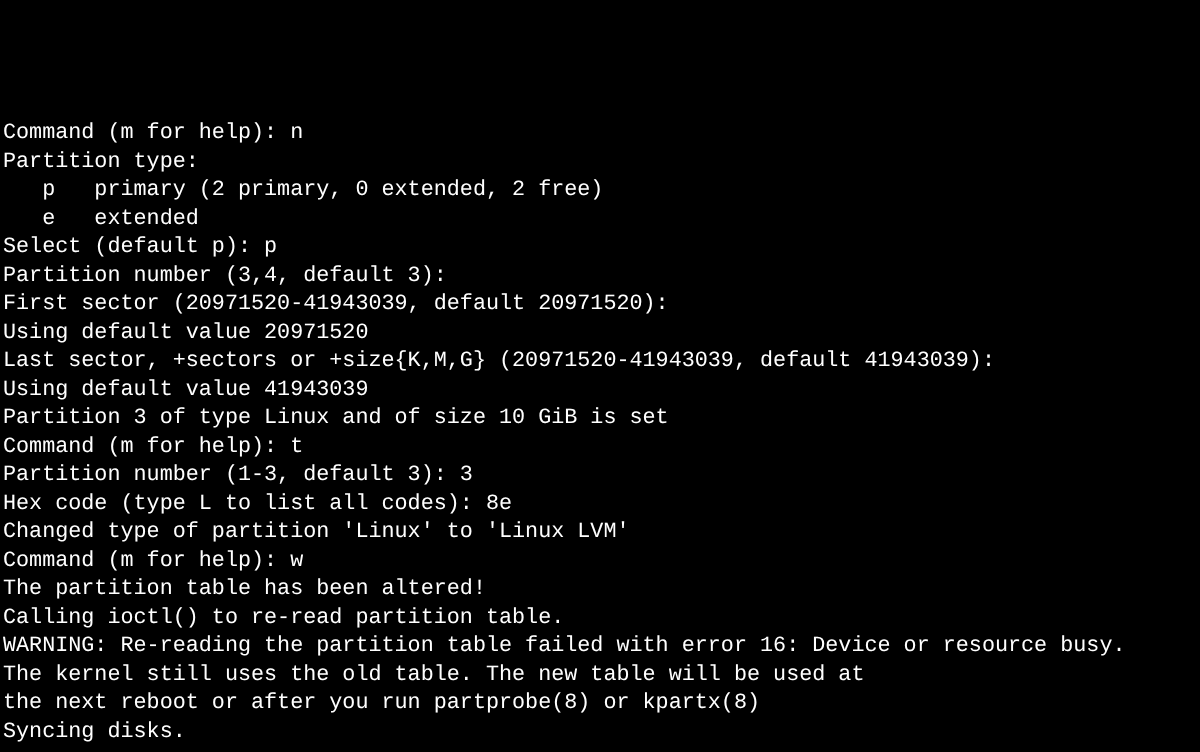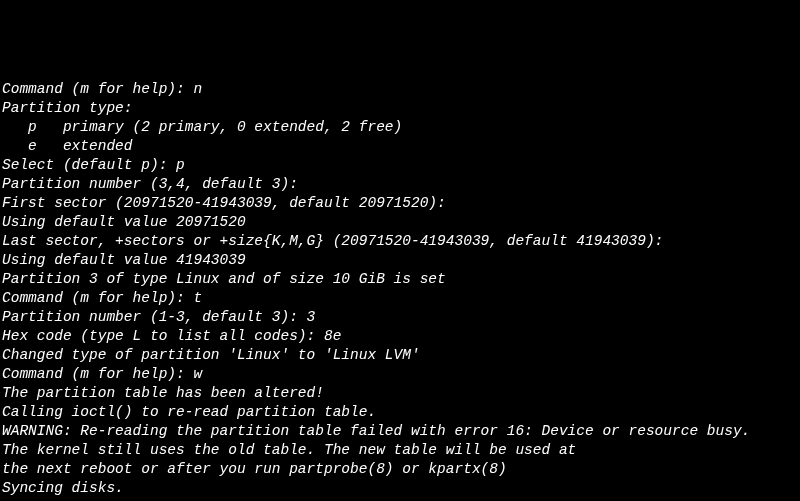--- a/index.html
+++ b/index.html
@@ -1,19 +1,18 @@
 <!DOCTYPE html>
 <html><head>
   <meta charset="utf-8">
   <style>
     * {
       margin: 0;
       padding: 0;
       box-sizing: border-box;
-      font-style: italic;
     }
     body {
       background: #000;
       color: #fff;
       font-family: "Courier New", Courier, monospace;
       font-size: 14.5px;
       line-height: 19px;
       padding: 4px 2px;
       width: 800px;
       height: 501px;

